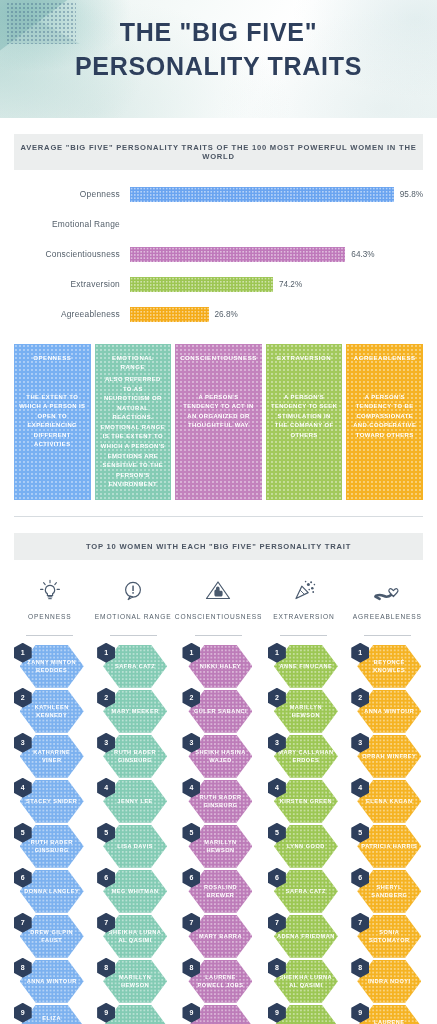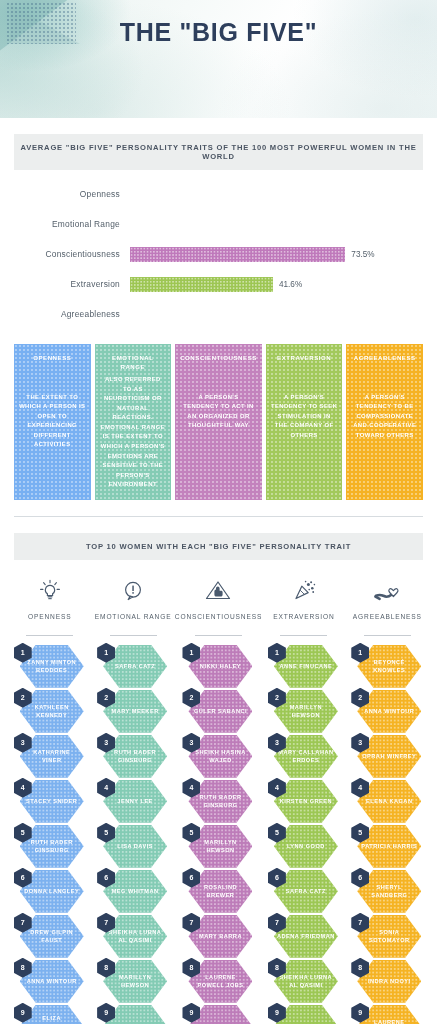--- a/index.html
+++ b/index.html
@@ -261,49 +261,58 @@
 <div class="page">
 
   <div class="hero">
     <div class="wash"></div>
     <div class="wash-tri"></div>
     <div class="wash-tri2"></div>
     <div class="dots"></div>
     <div class="hero-inner">
       <h1>
         <span>THE "BIG FIVE"</span><br>
+        <span>PERSONALITY TRAITS</span>
       </h1>
     </div>
   </div>
 
   <div class="banner">AVERAGE "BIG FIVE" PERSONALITY TRAITS OF THE 100 MOST POWERFUL WOMEN IN THE WORLD</div>
 
   <div class="chart">
       <div class="bar-row">
         <div class="bar-label">Openness</div>
+        <div class="bar-track">
+          <div class="bar-fill" style="width: 95.8%; background: radial-gradient(rgba(255, 255, 255, 0.5) 0.7px, transparent 0.8px) 0% 0% / 3.2px 3.2px rgb(106, 164, 240);"></div>
+          <div class="bar-val">95.8%</div>
+        </div>
       </div>
       <div class="bar-row">
         <div class="bar-label">Emotional Range</div>
       </div>
       <div class="bar-row">
         <div class="bar-label">Conscientiousness</div>
         <div class="bar-track">
           <div class="bar-fill" style="width: 73.5%; background: radial-gradient(rgba(255, 255, 255, 0.5) 0.7px, transparent 0.8px) 0% 0% / 3.2px 3.2px rgb(191, 121, 187);"></div>
-          <div class="bar-val">73.5%</div>
+          <div class="bar-val">64.3%</div>
         </div>
       </div>
       <div class="bar-row">
         <div class="bar-label">Extraversion</div>
         <div class="bar-track">
           <div class="bar-fill" style="width: 48.8%; background: radial-gradient(rgba(255, 255, 255, 0.5) 0.7px, transparent 0.8px) 0% 0% / 3.2px 3.2px rgb(157, 198, 83);"></div>
-          <div class="bar-val">41.6%</div>
+          <div class="bar-val">74.2%</div>
         </div>
       </div>
       <div class="bar-row">
         <div class="bar-label">Agreeableness</div>
+        <div class="bar-track">
+          <div class="bar-fill" style="width: 26.8%; background: radial-gradient(rgba(255, 255, 255, 0.5) 0.7px, transparent 0.8px) 0% 0% / 3.2px 3.2px rgb(244, 171, 24);"></div>
+          <div class="bar-val">26.8%</div>
+        </div>
       </div>
     </div>
 
   <div class="cards">
       <div class="card c-open" style="background-color: rgb(120, 176, 242);">
         <div class="card-title">OPENNESS</div>
         <div class="card-body">THE EXTENT TO WHICH A PERSON IS OPEN TO EXPERIENCING DIFFERENT ACTIVITIES</div>
       </div>
       <div class="card c-emo" style="background-color: rgb(132, 203, 180);">
         <div class="card-title">EMOTIONAL RANGE</div>

